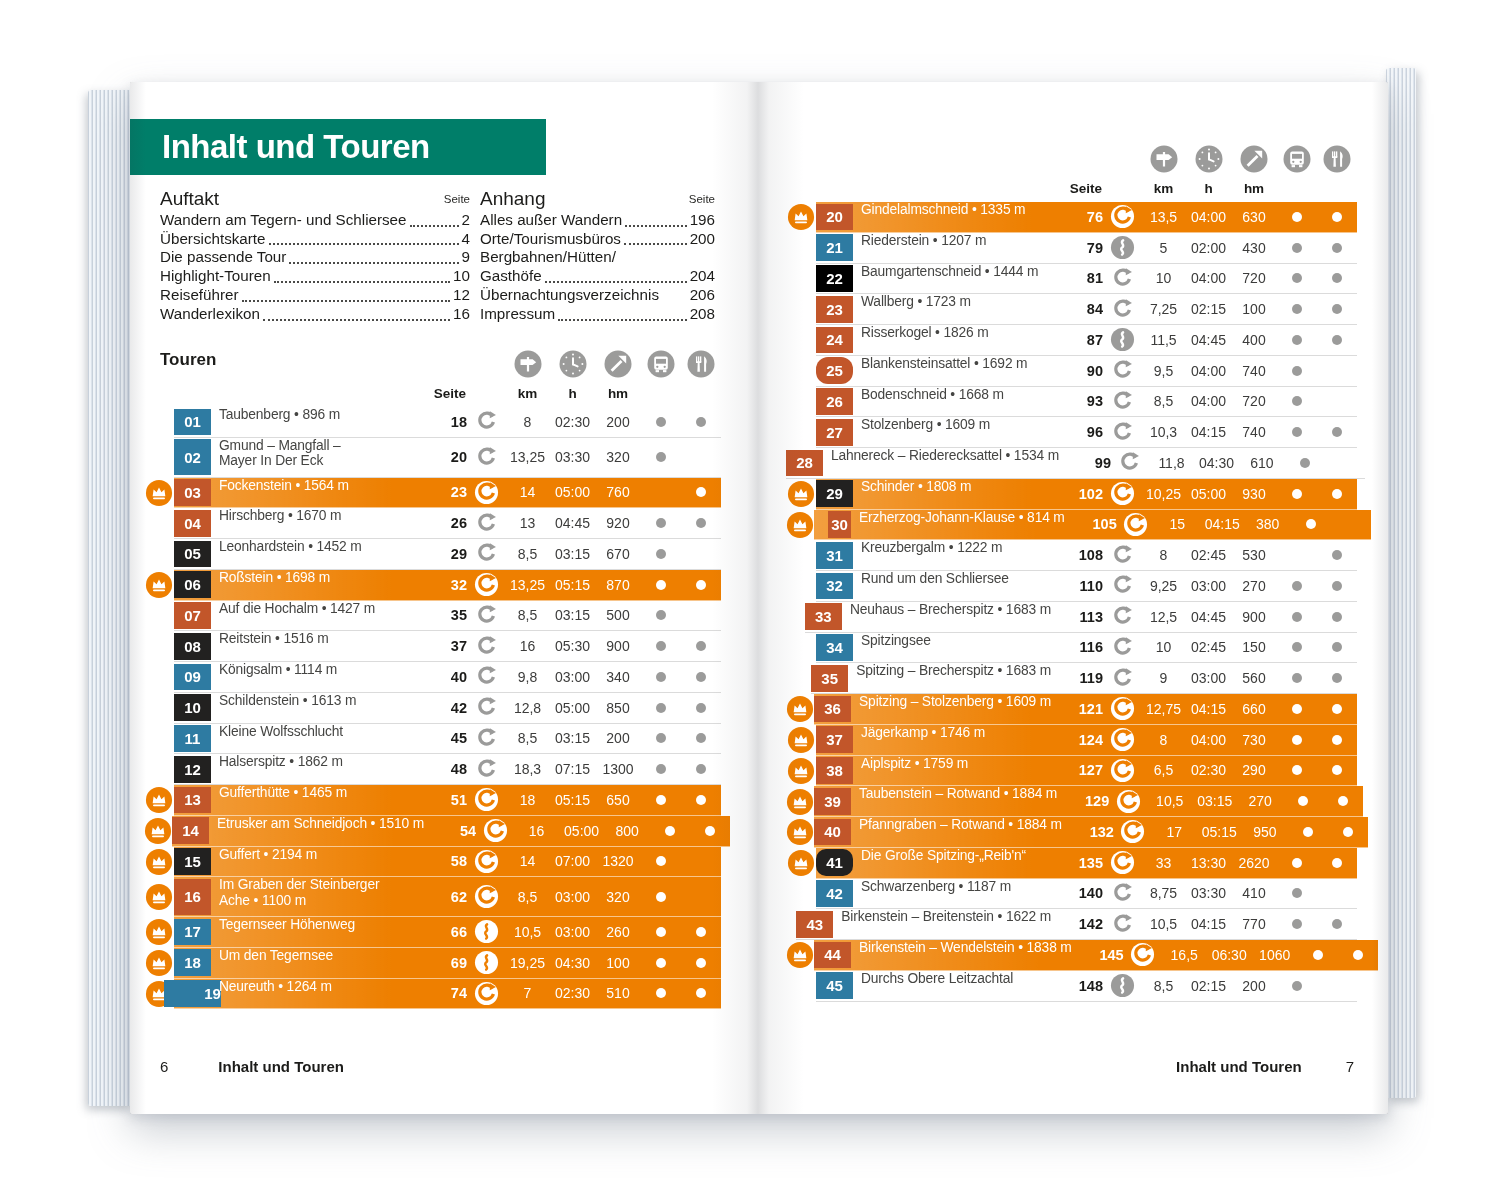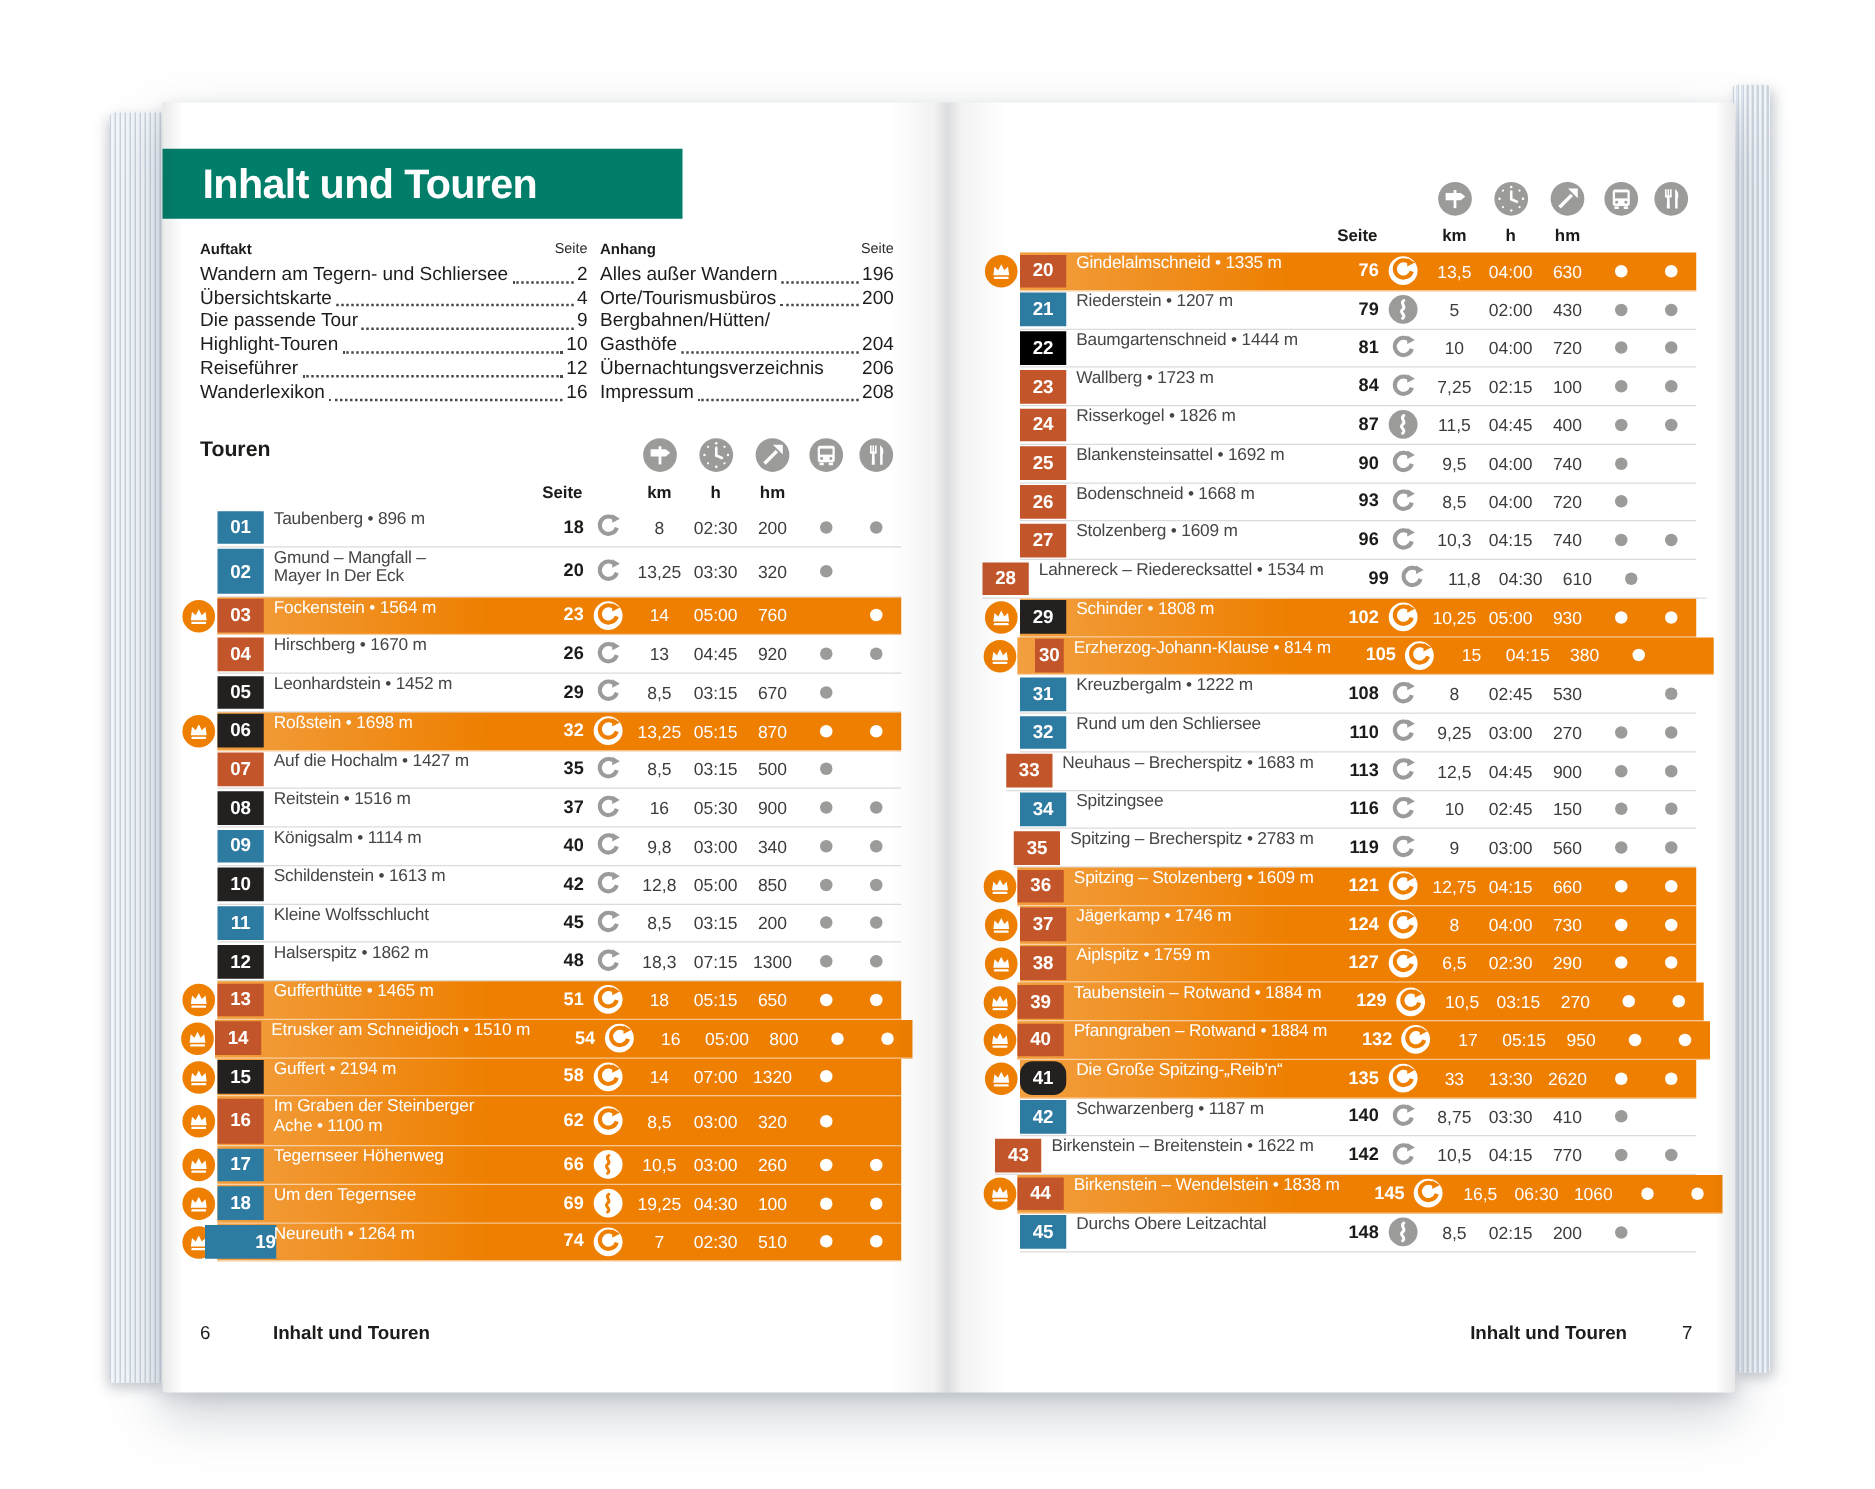--- a/index.html
+++ b/index.html
@@ -38,21 +38,21 @@
   
   .banner{position:absolute;left:0;top:37px;width:416px;height:56px;background:#007E69;
     display:flex;align-items:center;z-index:2;}
   .banner span{color:#fff;font-weight:bold;font-size:33px;letter-spacing:-0.5px;padding-left:32px;}
 
   
   .toc{position:absolute;top:108px;font-size:15.2px;line-height:18.8px;}
   .toc-auftakt{left:30px;width:310px;}
   .toc-anhang{left:350px;width:235px;}
   .toc-head{display:flex;align-items:flex-end;justify-content:space-between;margin-bottom:2px;}
-  .toc-title{font-weight:bold;font-size:12px;}
+  .toc-title{font-weight:normal;font-size:19px;}
   .toc-seite{font-size:11.5px;color:#2a2a28;}
   .toc-line{display:flex;align-items:flex-end;height:18.8px;}
   .toc-label{white-space:nowrap;}
   .toc-dots{flex:1;border-bottom:2px dotted #4a4a48;margin:0 3px 3px 3px;min-width:4px;}
   .toc-gap{flex:1;}
   .toc-page{text-align:right;}
 
   .touren-heading{position:absolute;left:30px;top:268px;font-weight:bold;font-size:17px;}
 
   
@@ -1399,21 +1399,21 @@
             </div>
             <div class="cell c-food">
               <span class="dot"></span>
             </div>
           </div>
         </div>
         <div class="row">
           <div class="cell c-crown"></div>
           <div class="rowbody">
             <div class="c-badge cell">
-              <div class="badge" style="background: rgb(194, 86, 42);">
+              <div class="badge" style="background: rgb(194, 86, 42); border-radius: 12px;">
                 <span>25</span>
               </div>
             </div>
             <div class="cell c-name">
               <span class="nline">Blankensteinsattel • 1692 m</span>
             </div>
             <div class="cell c-seite">
               <span class="pg">90</span>
             </div>
             <div class="cell c-ricon">
@@ -1802,21 +1802,21 @@
         </div>
         <div class="row">
           <div class="cell c-crown"></div>
           <div class="rowbody">
             <div class="c-badge cell">
               <div class="badge" style="background: rgb(194, 86, 42);">
                 <span>35</span>
               </div>
             </div>
             <div class="cell c-name">
-              <span class="nline">Spitzing – Brecherspitz • 2783 m</span>
+              <span class="nline">Spitzing – Brecherspitz • 1683 m</span>
             </div>
             <div class="cell c-seite">
               <span class="pg">119</span>
             </div>
             <div class="cell c-ricon">
               <span class="hicon">
                 <svg viewBox="0 0 26 26" width="25" height="25">
                   <path d="M19.3,7.6 A7.2,7.2 0 1 0 20.2,13.6" fill="none" stroke="#9B9B9A" stroke-width="3.4"></path>
                   <polygon points="16.6,2.4 22.8,6.2 16.4,9.6" fill="#9B9B9A"></polygon>
                 </svg>

